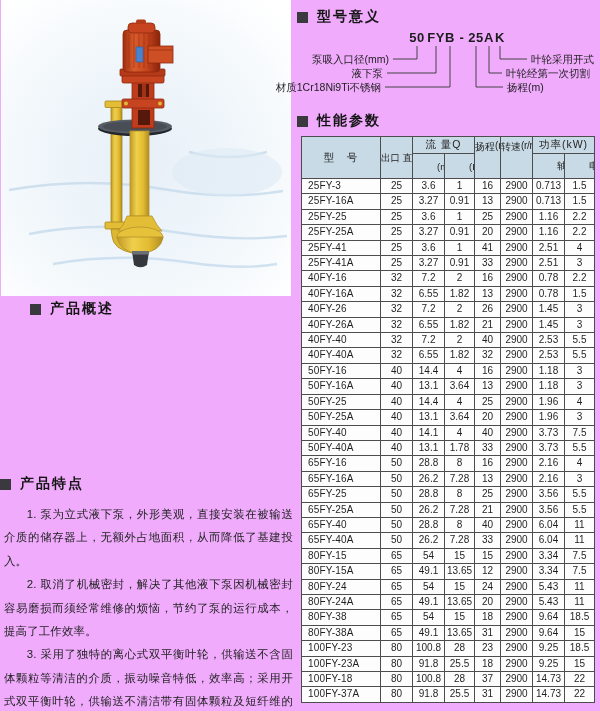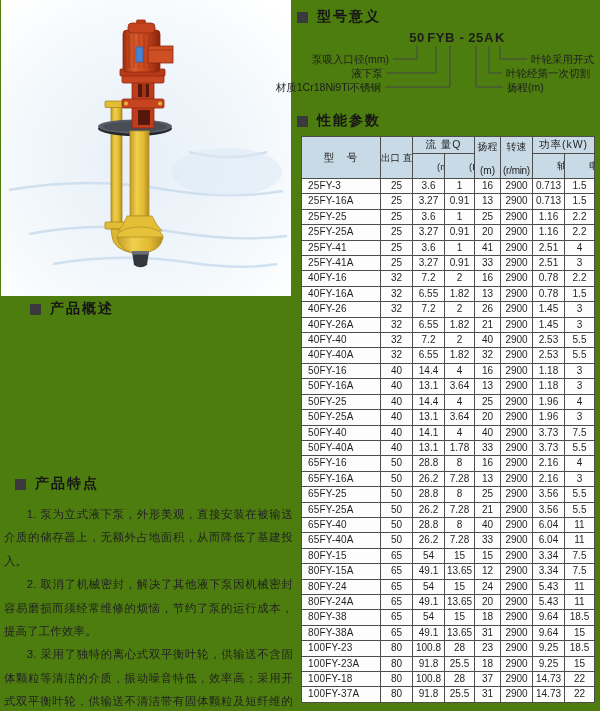--- a/index.html
+++ b/index.html
@@ -1,28 +1,28 @@
 <!DOCTYPE html>
 <html><head>
 <meta charset="utf-8">
 <style>
   html,body{margin:0;padding:0;background:#ffffff;}
   .page{
     position:relative;width:600px;height:711px;overflow:hidden;
-    background:#4d7c0f;color:#1c1c1c;
+    background:#f0abfc;color:#1c1c1c;
     font-family:"Liberation Sans","DejaVu Sans",sans-serif;
   }
   
   .sec-title{position:absolute;display:flex;align-items:center;gap:9px;height:16px;}
   .sec-title .sq{width:11px;height:11px;background:#3a3a3e;flex:0 0 auto;}
   .sec-title .t{font-size:14px;font-weight:bold;letter-spacing:2px;color:#161616;white-space:nowrap;}
   #title-model{left:297px;top:9px;}
   #title-perf{left:297px;top:113px;}
   #title-overview{left:6px;top:301px;padding-left:24px;}
-  #title-features{left:15px;top:476px;}
+  #title-features{left:0;top:476px;}
   
   .body-text{
     position:absolute;left:4px;width:289px;margin:0;
     font-size:11.4px;line-height:23.4px;letter-spacing:.2px;
     text-align:justify;color:#222;
   }
   .body-text p{margin:0;text-indent:2em;}
   #overview-text{top:324px;}
   #features-text{top:503px;}
   
@@ -41,21 +41,21 @@
   }
   .perf-table th,.perf-table td{
     border:1px solid #4d4d4d;text-align:center;vertical-align:middle;
     padding:0;overflow:hidden;white-space:nowrap;
   }
   .perf-table thead th{background:#c8dae6;font-weight:normal;}
   .th-main{font-size:10.5px;letter-spacing:1px;margin-left:26px;}
   .th-sub{font-size:9.5px;}
   .th-multi{white-space:pre-line;font-size:9.5px;line-height:1.18;}
   .th-rmin{font-size:9px;letter-spacing:-.3px;}
-  .vsplit{display:flex;flex-direction:column;justify-content:space-between;height:36px;padding:1px 0;}
+  .vsplit{display:flex;flex-direction:row;justify-content:space-between;height:36px;padding:1px 0;}
   .vsplit span{display:block;font-size:10px;}
   .perf-table thead tr:first-child th{height:16px;}
   .perf-table thead tr:last-child th{height:24px;padding-left:24px;}
   .perf-table tbody td{height:14.4px;line-height:14.4px;background:#fdfdfd;}
   .perf-table tbody td.model-col{text-align:left;padding-left:6px;letter-spacing:.2px;}
 </style>
 </head>
 <body>
 
 <div class="page">

